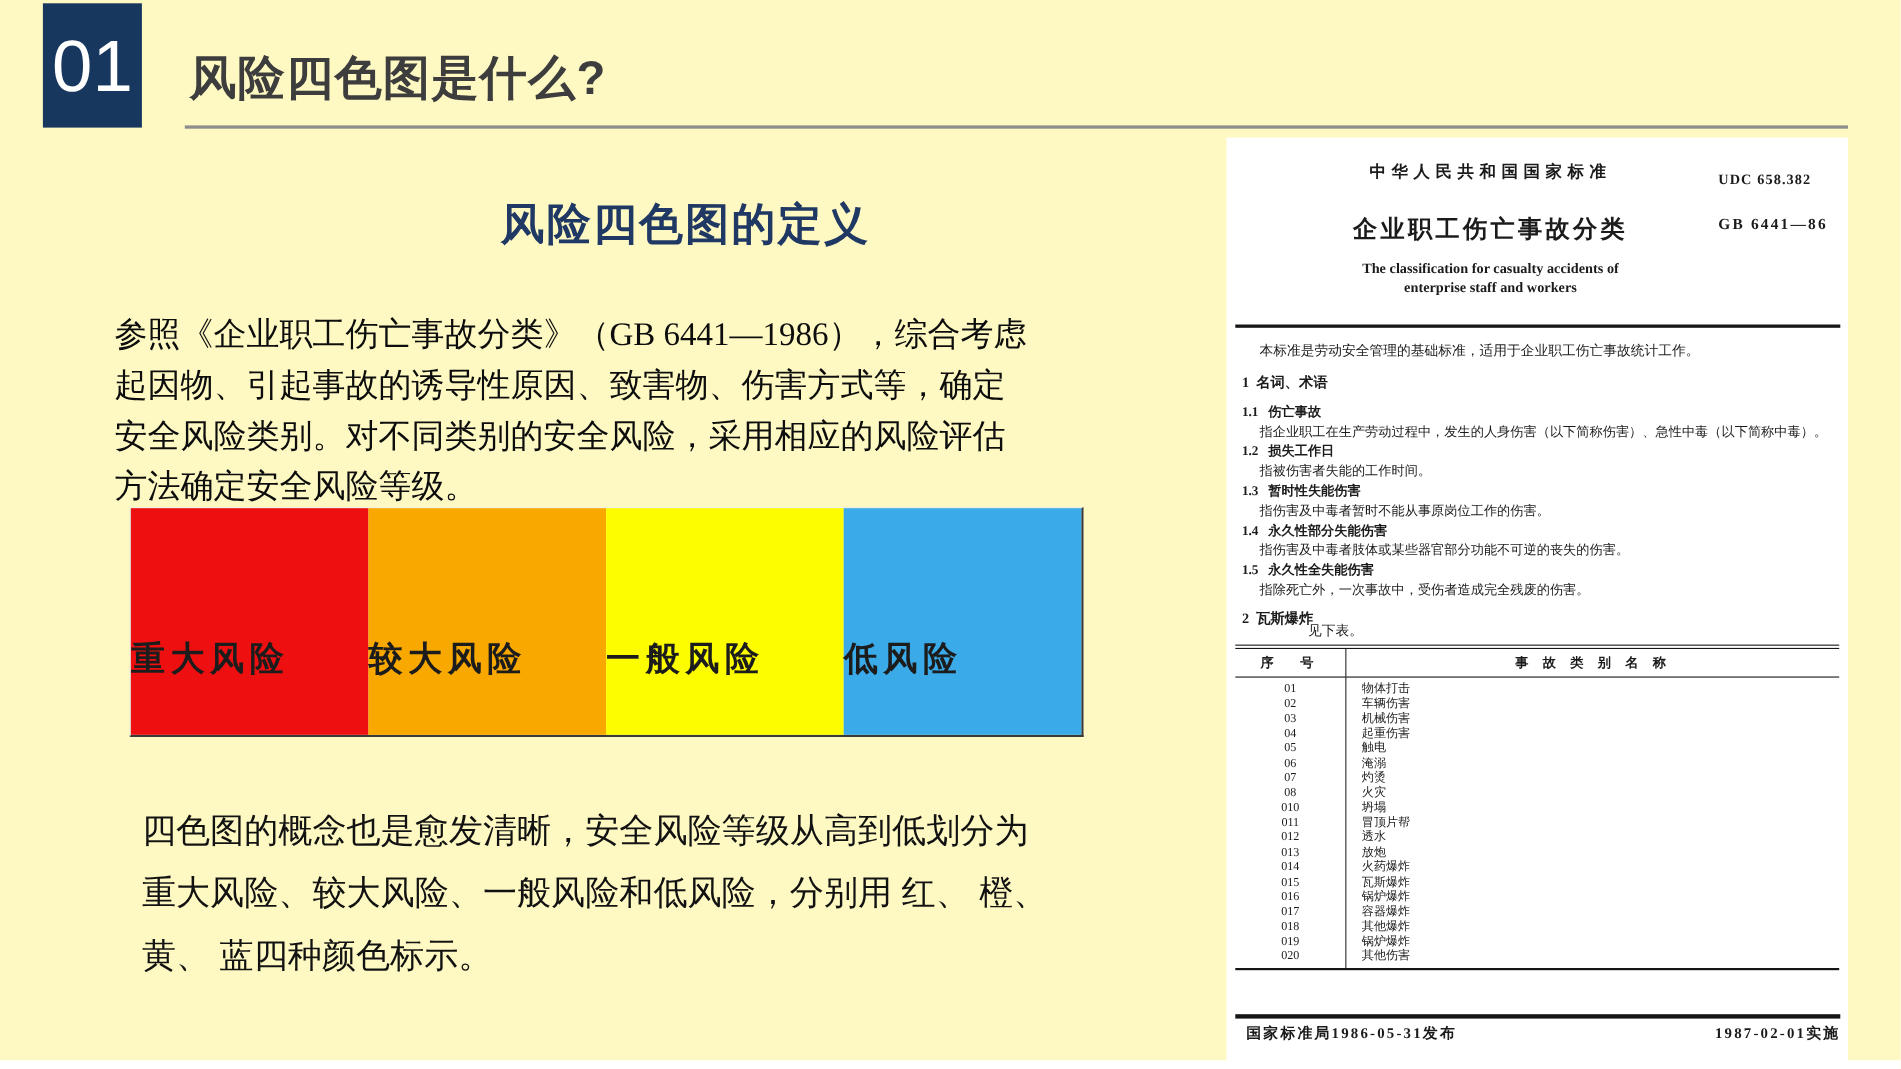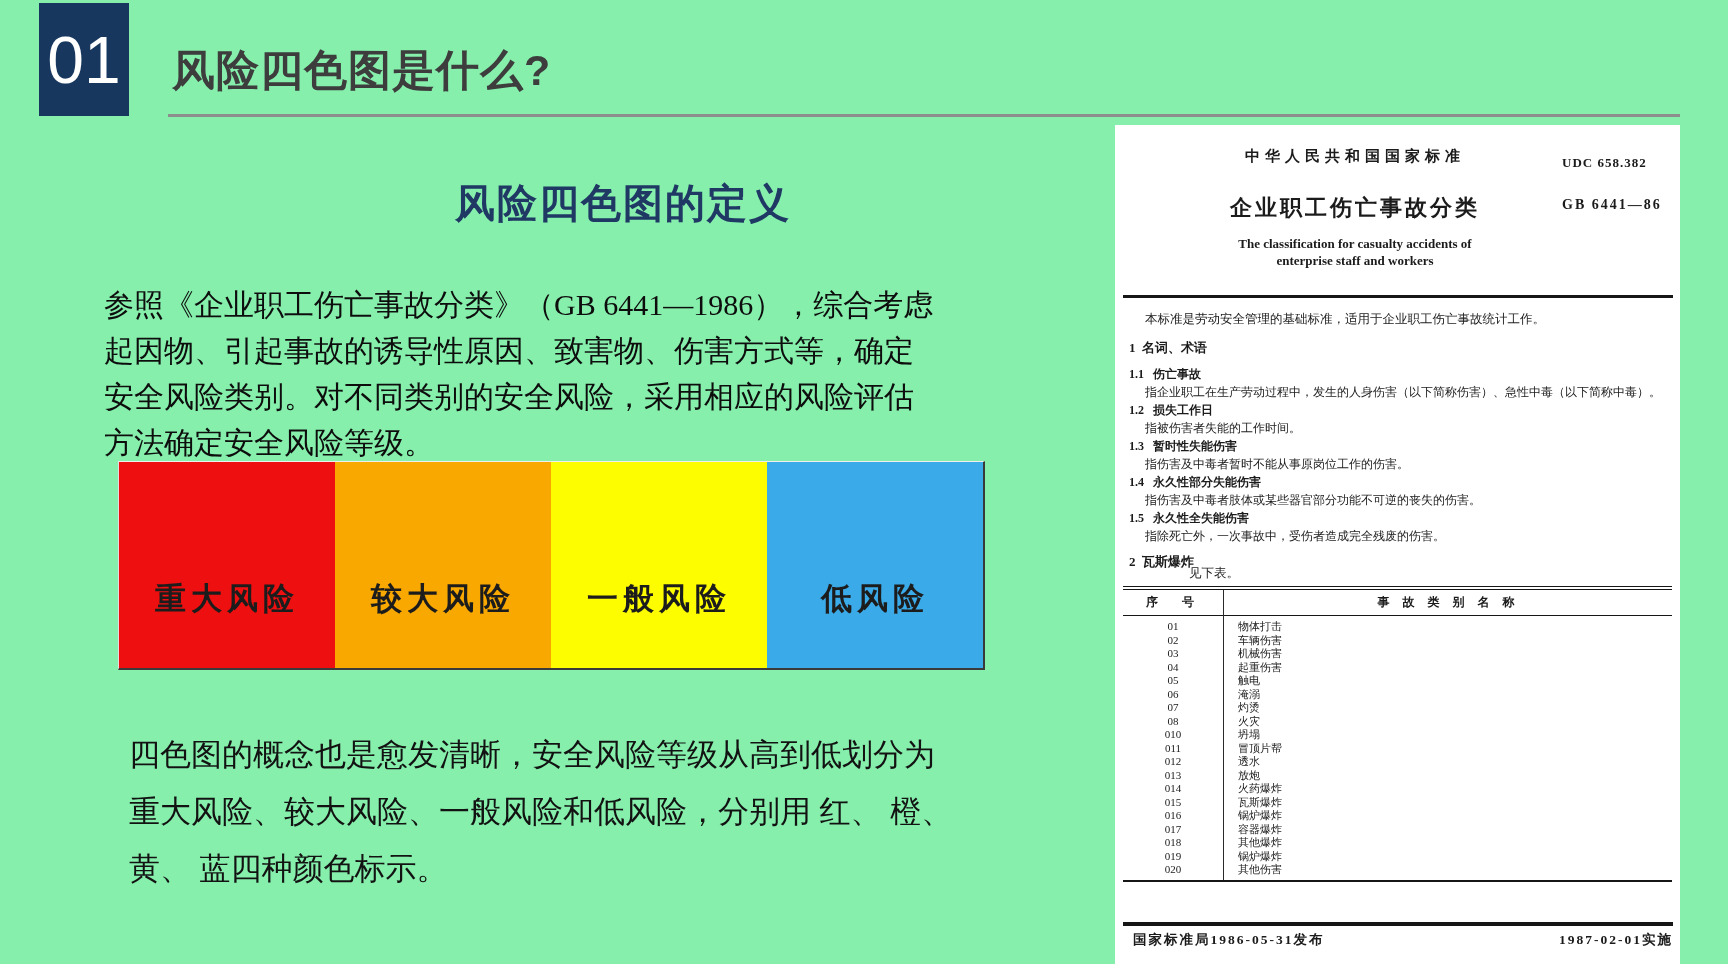--- a/index.html
+++ b/index.html
@@ -1,35 +1,35 @@
 <!DOCTYPE html>
 <html><head>
 <meta charset="utf-8">
 <style>
   html,body{margin:0;padding:0;background:#fff;}
-  .slide{position:relative;width:1728px;height:964px;background:#86efac;overflow:hidden;
+  .slide{position:relative;width:1728px;height:964px;background:#fef9c3;overflow:hidden;
          font-family:"Liberation Sans",sans-serif;}
 
   
   .num-box{position:absolute;left:39px;top:3px;width:90px;height:113px;background:#17375E;
            color:#fff;display:flex;align-items:center;justify-content:center;
            font-size:66px;font-weight:400;}
   .header-title{position:absolute;left:172px;top:42px;font-size:43px;font-weight:700;
                 color:#3D3D3D;letter-spacing:1px;}
   .header-rule{position:absolute;left:168px;top:114px;width:1512px;height:3px;background:#8E8E8E;}
 
   
   .def-title{position:absolute;left:158px;top:176px;width:930px;text-align:center;
              font-size:40px;font-weight:700;color:#1F3864;letter-spacing:2px;}
   .para1{position:absolute;left:104px;top:282px;width:940px;font-family:"Liberation Serif",serif;
          font-size:30px;line-height:46px;color:#0d0d0d;white-space:pre-line;}
   .risk-bar{position:absolute;left:118px;top:461px;width:864px;height:206px;display:flex;
             border-right:2px solid #3a3a3a;border-bottom:2px solid #3a3a3a;
             border-left:1px solid #e0e0e0;border-top:1px solid #eee;box-sizing:content-box;}
-  .risk-seg{flex:1;display:flex;align-items:center;justify-content:center;padding-top:68px;
+  .risk-seg{flex:1;display:flex;align-items:center;padding-top:68px;
             box-sizing:border-box;font-family:"Liberation Serif",serif;font-size:31px;
             font-weight:600;color:#1c1c1c;letter-spacing:5px;}
   .para2{position:absolute;left:129px;top:726px;width:900px;font-size:31px;line-height:57px;
          color:#121212;white-space:pre-line;}
 
   
   .doc{position:absolute;left:1115px;top:125px;width:565px;height:845px;
        font-family:"Liberation Serif",serif;color:#1b1b1b;background:#fff;}
   .doc-head-center{position:absolute;left:0;top:22px;width:480px;text-align:center;}
   .doc-std-label{position:absolute;left:0;top:0;width:100%;font-size:15px;letter-spacing:5px;

